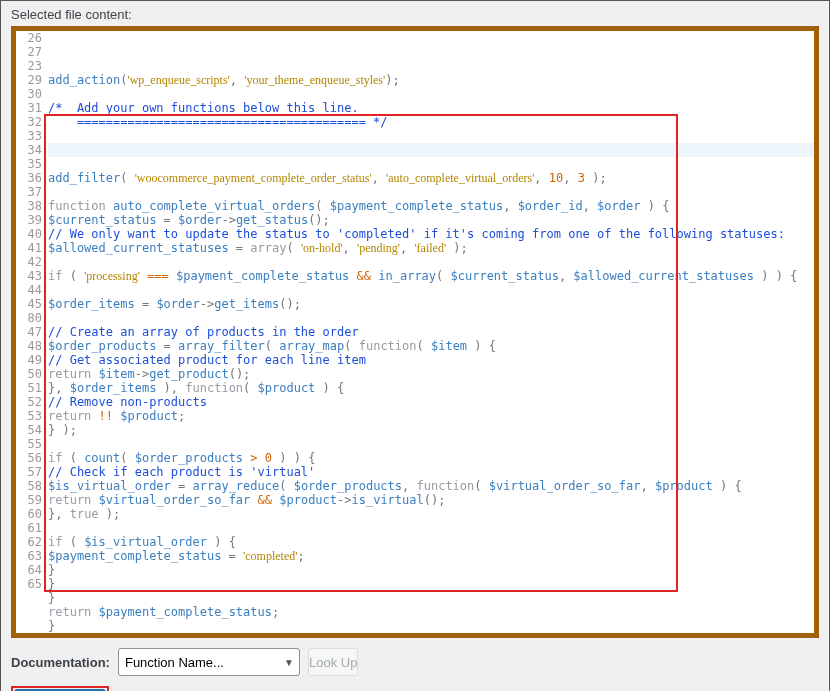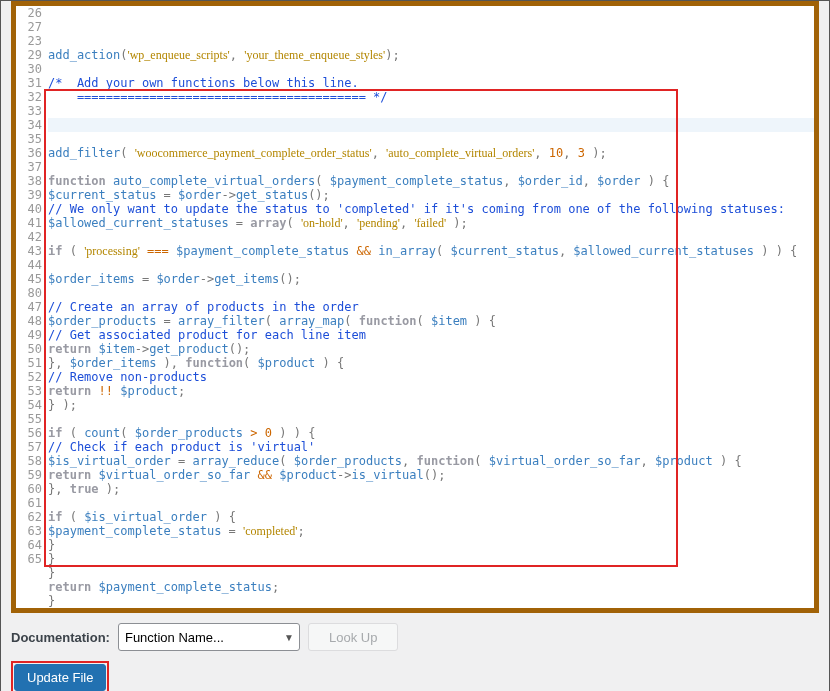--- a/index.html
+++ b/index.html
@@ -10,40 +10,41 @@
   .gutter { float: left; width: 30px; text-align: right; padding-right: 4px; color: #999; font-family: Consolas, Monaco, monospace; font-size: 12px; line-height: 14px; user-select: none; }
   .gutter div { height: 14px; }
   .code { margin-left: 30px; font-family: Consolas, Monaco, monospace; font-size: 12px; line-height: 14px; white-space: pre; position: relative; padding-left: 2px; }
   .code-line { height: 14px; display: block; }
   .hl { background: #eef5fb; display: block; width: 100%; height: 14px; }
   .overlay-box { position: absolute; border: 2px solid #e02424; pointer-events: none; }
   .c-func { color: #3b7fbf; }
   .c-str  { color: #b38600; font-family: Liberation Serif, serif; }
   .c-var  { color: #3b7fbf; }
   .c-num  { color: #cc6600; }
-  .c-key  { color: #999aa3; font-weight: bold; }
+  .c-key  { color: #999aa3; }
   .c-punc { color: #777; }
   .c-op   { color: #cc6600; }
   .c-arrow{ color: #777; }
   .c-comm { color: #1d4ed8; text-align: center; }
   .bottom-bar { padding: 10px; display: flex; align-items: center; gap: 8px; }
   .doc-label { font-size: 13px; color: #3c434a; font-weight: bold; }
   .doc-select { padding: 3px 20px 3px 6px; border: 1px solid #8c8f94; border-radius: 3px; font-size: 13px; background: #fff; height: 28px; width: 182px; appearance: none; position: relative; }
   .select-wrap { position: relative; display: inline-block; }
   .select-wrap .chevron { position: absolute; right: 6px; top: 50%; transform: translateY(-50%); pointer-events: none; color: #555; font-size: 10px; }
-  .lookup-btn { background: #f6f7f7; border: 1px solid #dcdcde; color: #a7aaad; padding: 4px 20px; border-radius: 3px; font-size: 13px; cursor: not-allowed; height: 28px; }
+  .lookup-btn { background: #f6f7f7; border: 1px solid #dcdcde; color: #a7aaad; padding: 4px 0; border-radius: 3px; font-size: 13px; cursor: not-allowed; height: 28px; }
   .update-btn-wrap { padding: 0 10px 10px; }
   .update-btn-hl { display: inline-block; border: 2px solid #e02424; padding: 1px; }
   .update-btn { background: #2271b1; color: #fff; border: 1px solid #2271b1; padding: 5px 12px; border-radius: 3px; font-size: 13px; cursor: pointer; }
   .clearfix::after { content: ""; display: table; clear: both; }
 </style>
 </head>
 <body>
 
 <div class="frame">
+  <div class="header-label">Selected file content:</div>
 
   <div class="editor-wrap clearfix">
     <div class="gutter" id="gutter">
         <div>26</div>
         <div>27</div>
         <div>23</div>
         <div>29</div>
         <div>30</div>
         <div>31</div>
         <div>32</div>

